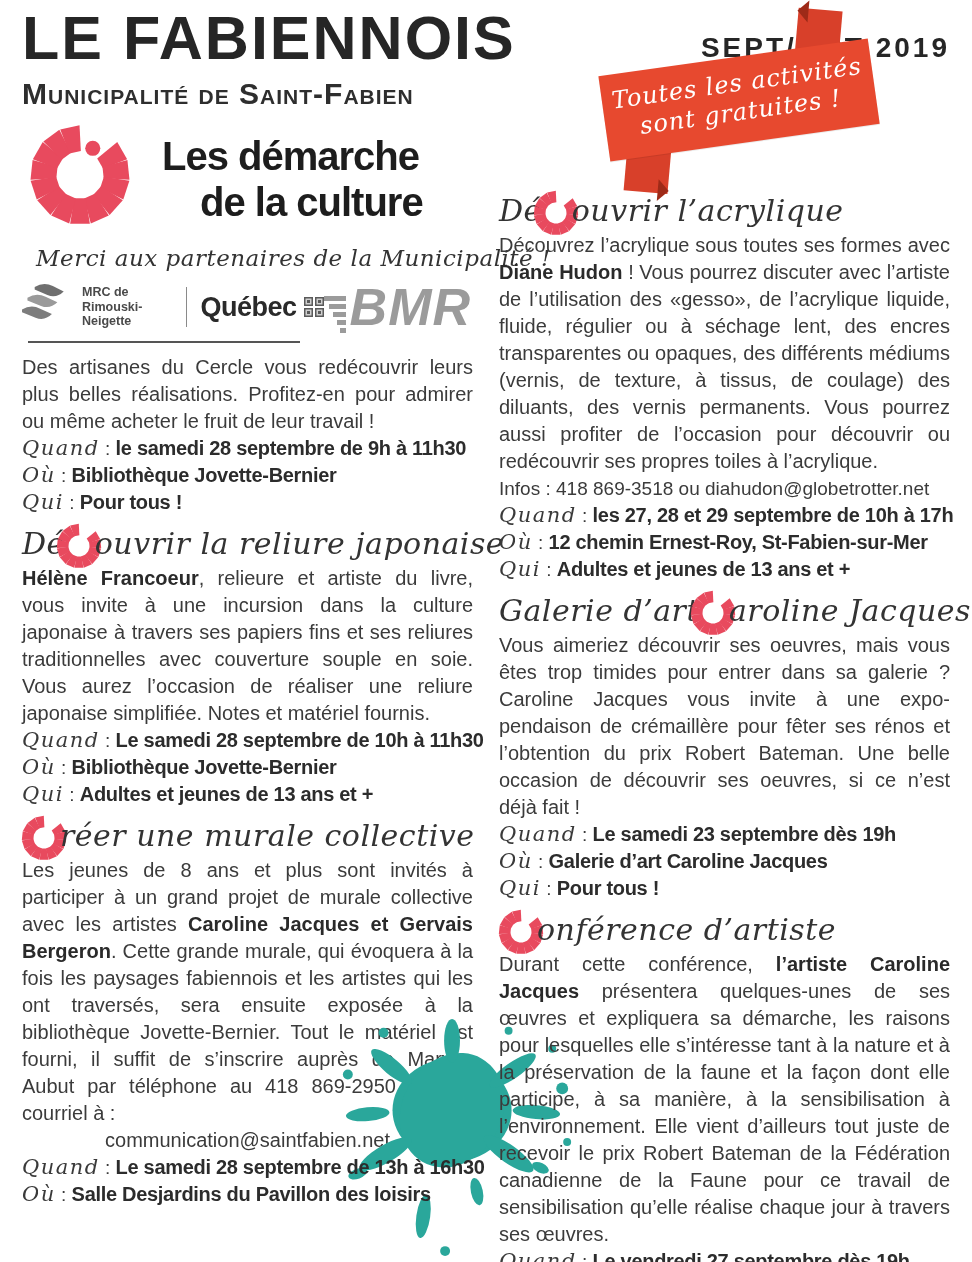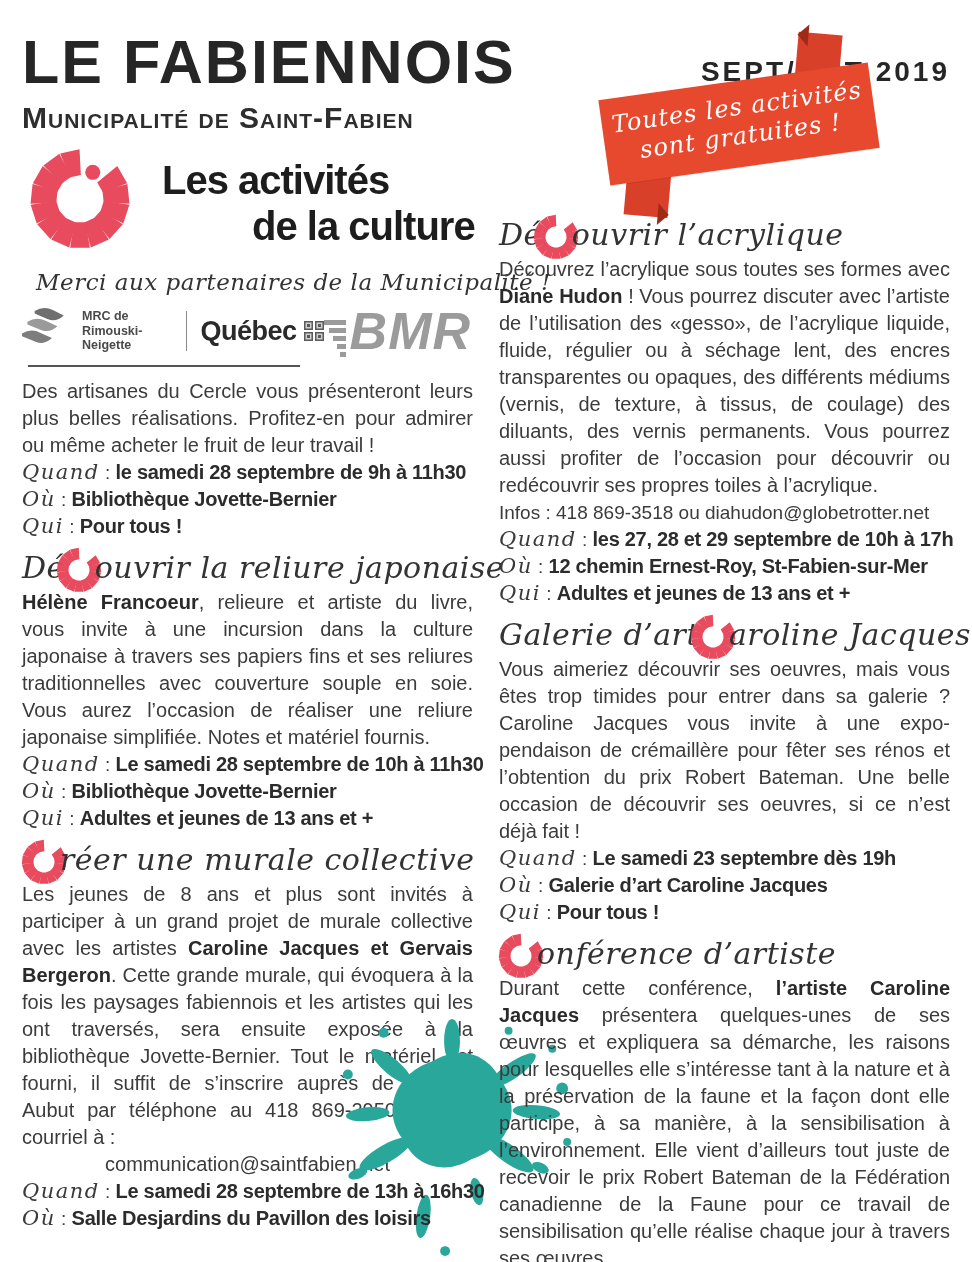--- a/index.html
+++ b/index.html
@@ -4,36 +4,36 @@
 <style>
   * { box-sizing: border-box; }
   html,body { margin:0; padding:0; }
   body {
     width:972px; height:1262px; background:#ffffff; overflow:hidden; position:relative;
     font-family:"Liberation Sans", sans-serif; color:#3b3b3b;
   }
   .page { padding:0 22px; }
 
   
-  .header-row { display:flex; justify-content:space-between; align-items:flex-start; padding-top:32px; }
+  .header-row { display:flex; justify-content:space-between; align-items:flex-start; padding-top:8px; }
   .title { font-size:61px; font-weight:700; letter-spacing:2px; color:#262626; line-height:1; white-space:nowrap; }
   .issue { font-size:28px; font-weight:700; letter-spacing:3px; margin-top:24px; color:#262626; white-space:nowrap; }
 
   
   .columns { display:flex; gap:26px; }
   .col { width:451px; }
   .col-right { position:relative; z-index:6; }
 
   .subtitle { font-variant:small-caps; font-size:30px; font-weight:700; letter-spacing:1px; color:#2e2e2e; margin-top:8px; white-space:nowrap; }
 
   
   .culture-logo { display:flex; align-items:flex-start; margin-top:6px; }
   .culture-star-slot svg { width:116px; height:116px; }
   .culture-text { font-weight:700; font-size:40px; line-height:1.15; color:#1d1d1d; margin:16px 0 0 24px; letter-spacing:-1px; white-space:nowrap; }
-  .culture-text .l2 { margin-left:90px; }
+  .culture-text .l2 { margin-left:38px; }
 
   .merci { font-family:"DejaVu Serif", serif; font-style:italic; font-size:23px; margin:8px 0 10px 14px; color:#333; letter-spacing:0.5px; white-space:nowrap; }
 
   
   .partners { display:flex; align-items:center; margin-top:2px; }
   .mrc-logo svg { width:58px; height:44px; }
   .mrc-text { font-size:12.5px; font-weight:700; color:#4a4a4a; line-height:1.15; margin-left:2px; }
   .pdivider { width:1px; height:40px; background:#8a8a8a; margin:0 14px 0 12px; }
   .quebec-wrap { display:flex; align-items:center; }
   .quebec { font-size:27px; font-weight:700; color:#2a2a2a; letter-spacing:-0.5px; }
@@ -103,21 +103,21 @@
               <path d="M45,30 L55,30 L58.5,8 L41.5,8 Z" transform="rotate(204 50 50)"></path>
               <path d="M45,30 L55,30 L58.5,8 L41.5,8 Z" transform="rotate(228 50 50)"></path>
               <path d="M45,30 L55,30 L58.5,8 L41.5,8 Z" transform="rotate(252 50 50)"></path>
               <path d="M45,30 L55,30 L58.5,8 L41.5,8 Z" transform="rotate(276 50 50)"></path>
               <path d="M45,30 L55,30 L58.5,8 L41.5,8 Z" transform="rotate(300 50 50)"></path>
               <path d="M45,30 L55,30 L58.5,8 L41.5,8 Z" transform="rotate(324 50 50)"></path>
               <path d="M45,30 L55,30 L58.5,8 L41.5,8 Z" transform="rotate(348 50 50)"></path>
               <circle cx="61" cy="27" r="6.5"></circle>
             </svg></span>
         <div class="culture-text">
-          <div class="l1">Les activités</div>
+          <div class="l1">Les démarche</div>
           <div class="l2">de la culture</div>
         </div>
       </div>
 
       <div class="merci">Merci aux partenaires de la Municipalité !</div>
 
       <div class="partners">
         <span class="mrc-logo">
           <svg viewBox="0 0 64 48" xmlns="http://www.w3.org/2000/svg">
             <path d="M14,4 q10,-6 20,-1 l12,6 q-8,8 -18,4 l-14,-6 Z" fill="#6f6f6f"></path>
@@ -147,21 +147,21 @@
               <span style="width:9px"></span>
               <span style="width:6px"></span>
           </span>
           <span class="bmr">BMR</span>
         </div>
       </div>
       <div class="entente-rule"></div>
 
       <div id="col-left-articles">
           <section class="article">
-            <p class="article-body">Des artisanes du Cercle vous présenteront leurs plus belles réalisations. Profitez-en pour admirer ou même acheter le fruit de leur travail !</p>
+            <p class="article-body">Des artisanes du Cercle vous redécouvrir leurs plus belles réalisations. Profitez-en pour admirer ou même acheter le fruit de leur travail !</p>
             <div class="details">
               <div class="detail-line"><span class="detail-label">Quand</span><span class="detail-sep"> : </span><span class="detail-value">le samedi 28 septembre de 9h à 11h30</span></div>
               <div class="detail-line"><span class="detail-label">Où</span><span class="detail-sep"> : </span><span class="detail-value">Bibliothèque Jovette-Bernier</span></div>
               <div class="detail-line"><span class="detail-label">Qui</span><span class="detail-sep"> : </span><span class="detail-value">Pour tous !</span></div>
             </div>
           </section>
           <section class="article">
             <h2 class="article-title">
               <span class="title-pre">Dé</span>
               <svg class="star-icon" viewBox="0 0 100 100" fill="#e84a5e" xmlns="http://www.w3.org/2000/svg">

